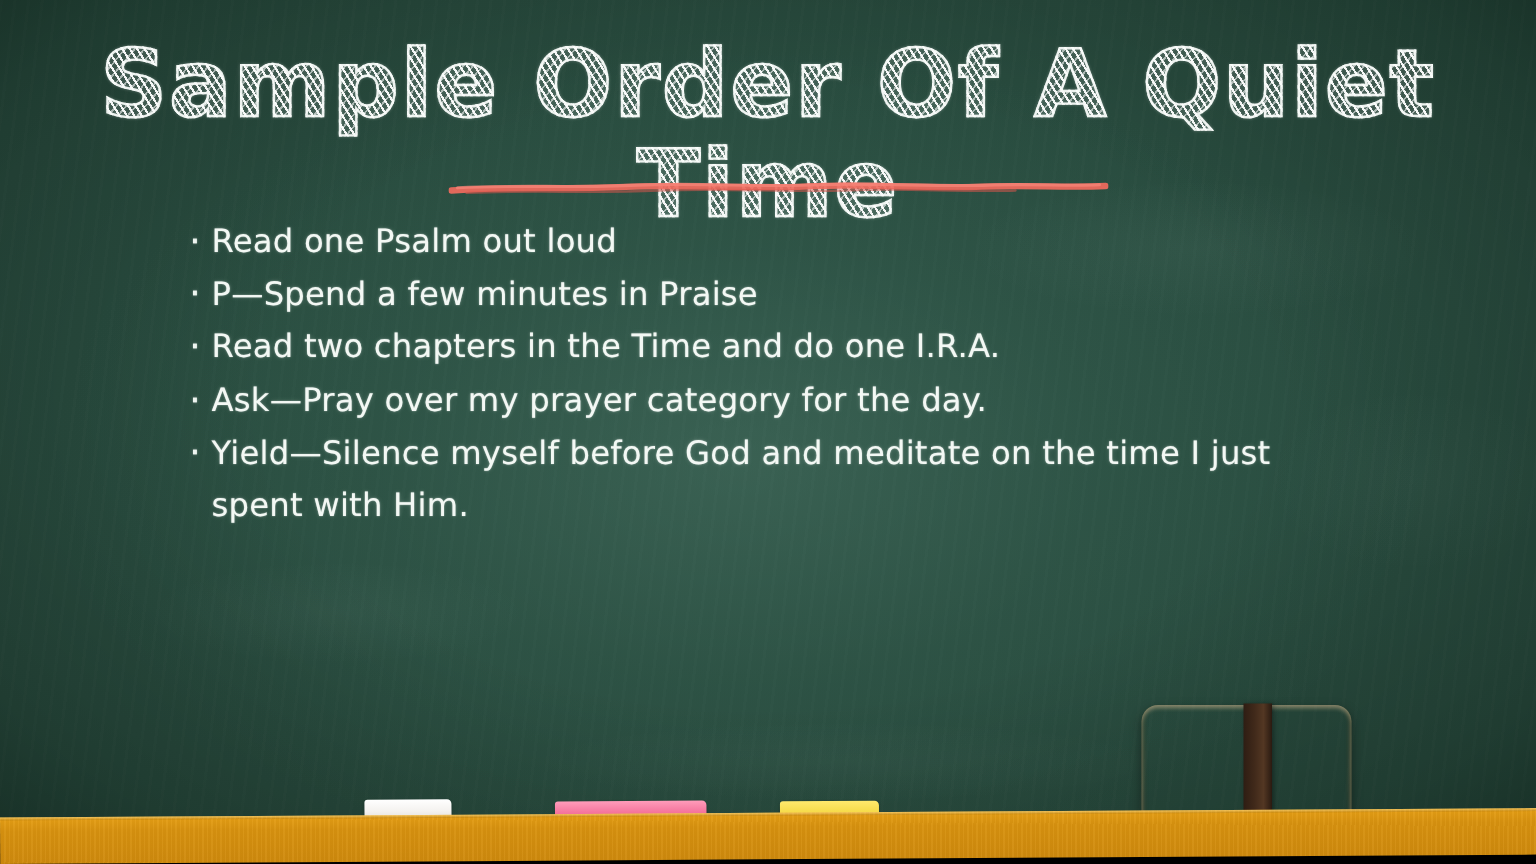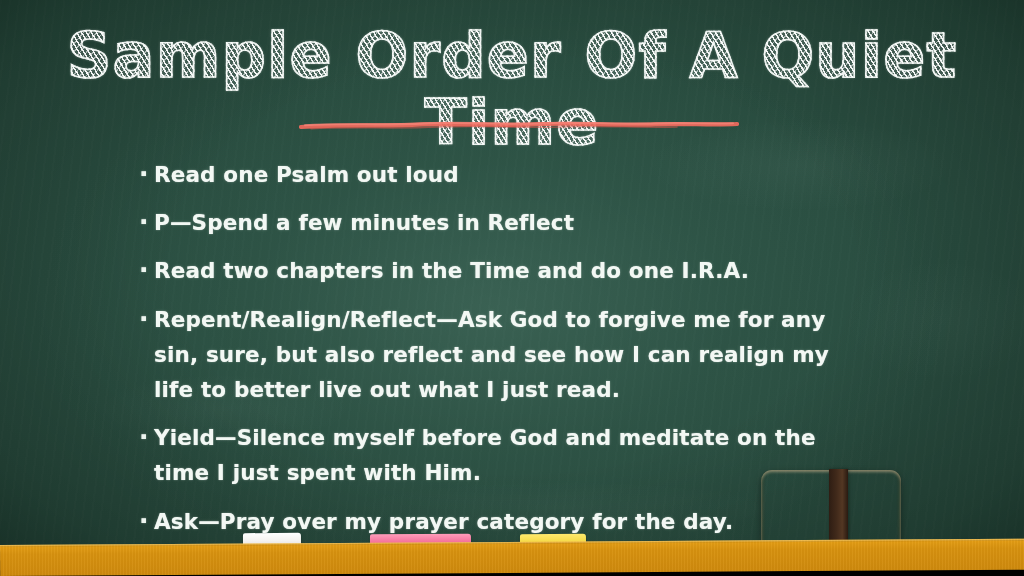--- a/index.html
+++ b/index.html
@@ -125,22 +125,21 @@
     color: #f3f8f4;
     letter-spacing: 0.15px;
     text-shadow:
       0 0 1.1px rgba(255,255,255,0.55),
       0 0 3.5px rgba(226,242,234,0.18);
   }
 
   .bullet-line {
     position: relative;
     padding-left: 17px;
-    margin: 13px;
-    font-weight: bold;
+    margin: 0;
   }
   .bullet-line::before {
     content: "\00B7";
     position: absolute;
     left: 2px;
     top: -1px;
     font-size: 25px;
     line-height: 35.2px;
     color: #eef5f0;
   }
@@ -245,25 +244,24 @@
   <div class="underline">
     <svg viewBox="0 0 440 14" preserveAspectRatio="none" aria-hidden="true">
       <path d="M2,9 C40,6.2 78,8.4 118,6.6 C160,4.8 198,8.2 240,6.2 C282,4.4 318,8.0 356,6.4 C386,5.2 412,7.4 438,6.0" stroke="#ef6a5e" stroke-width="4.2" fill="none" stroke-linecap="round" opacity="0.93"></path>
       <path d="M6,7.2 C46,5.0 84,7.6 126,5.4 C168,3.6 206,7.0 248,5.2 C286,3.6 322,6.6 360,5.4 C390,4.4 414,6.2 434,5.2" stroke="#f7867a" stroke-width="2.1" fill="none" stroke-linecap="round" opacity="0.72"></path>
       <path d="M12,10.6 C54,8.6 96,11.0 140,9.0 C186,7.2 224,10.4 268,8.8 C306,7.4 340,10.0 378,9.0" stroke="#d9554c" stroke-width="1.6" fill="none" stroke-linecap="round" opacity="0.55"></path>
     </svg>
   </div>
 
   <div class="body-list">
     <p class="bullet-line">Read one Psalm out loud</p>
-    <p class="bullet-line">P—Spend a few minutes in Reflect</p>
+    <p class="bullet-line">P—Spend a few minutes in Praise</p>
     <p class="bullet-line">Read two chapters in the Time and do one I.R.A.</p>
-    <p class="bullet-line">Repent/Realign/Reflect—Ask God to forgive me for any sin, sure, but also reflect and see how I can realign my life to better live out what I just read.</p>
+    <p class="bullet-line">Ask—Pray over my prayer category for the day.</p>
     <p class="bullet-line">Yield—Silence myself before God and meditate on the time I just spent with Him.</p>
-    <p class="bullet-line">Ask—Pray over my prayer category for the day.</p>
   </div>
 
   <div class="eraser-shadow"></div>
   <div class="eraser">
     <div class="eraser-strap"></div>
   </div>
 
   <div class="chalk chalk-white"></div>
   <div class="chalk chalk-pink"></div>
   <div class="chalk chalk-yellow"></div>

